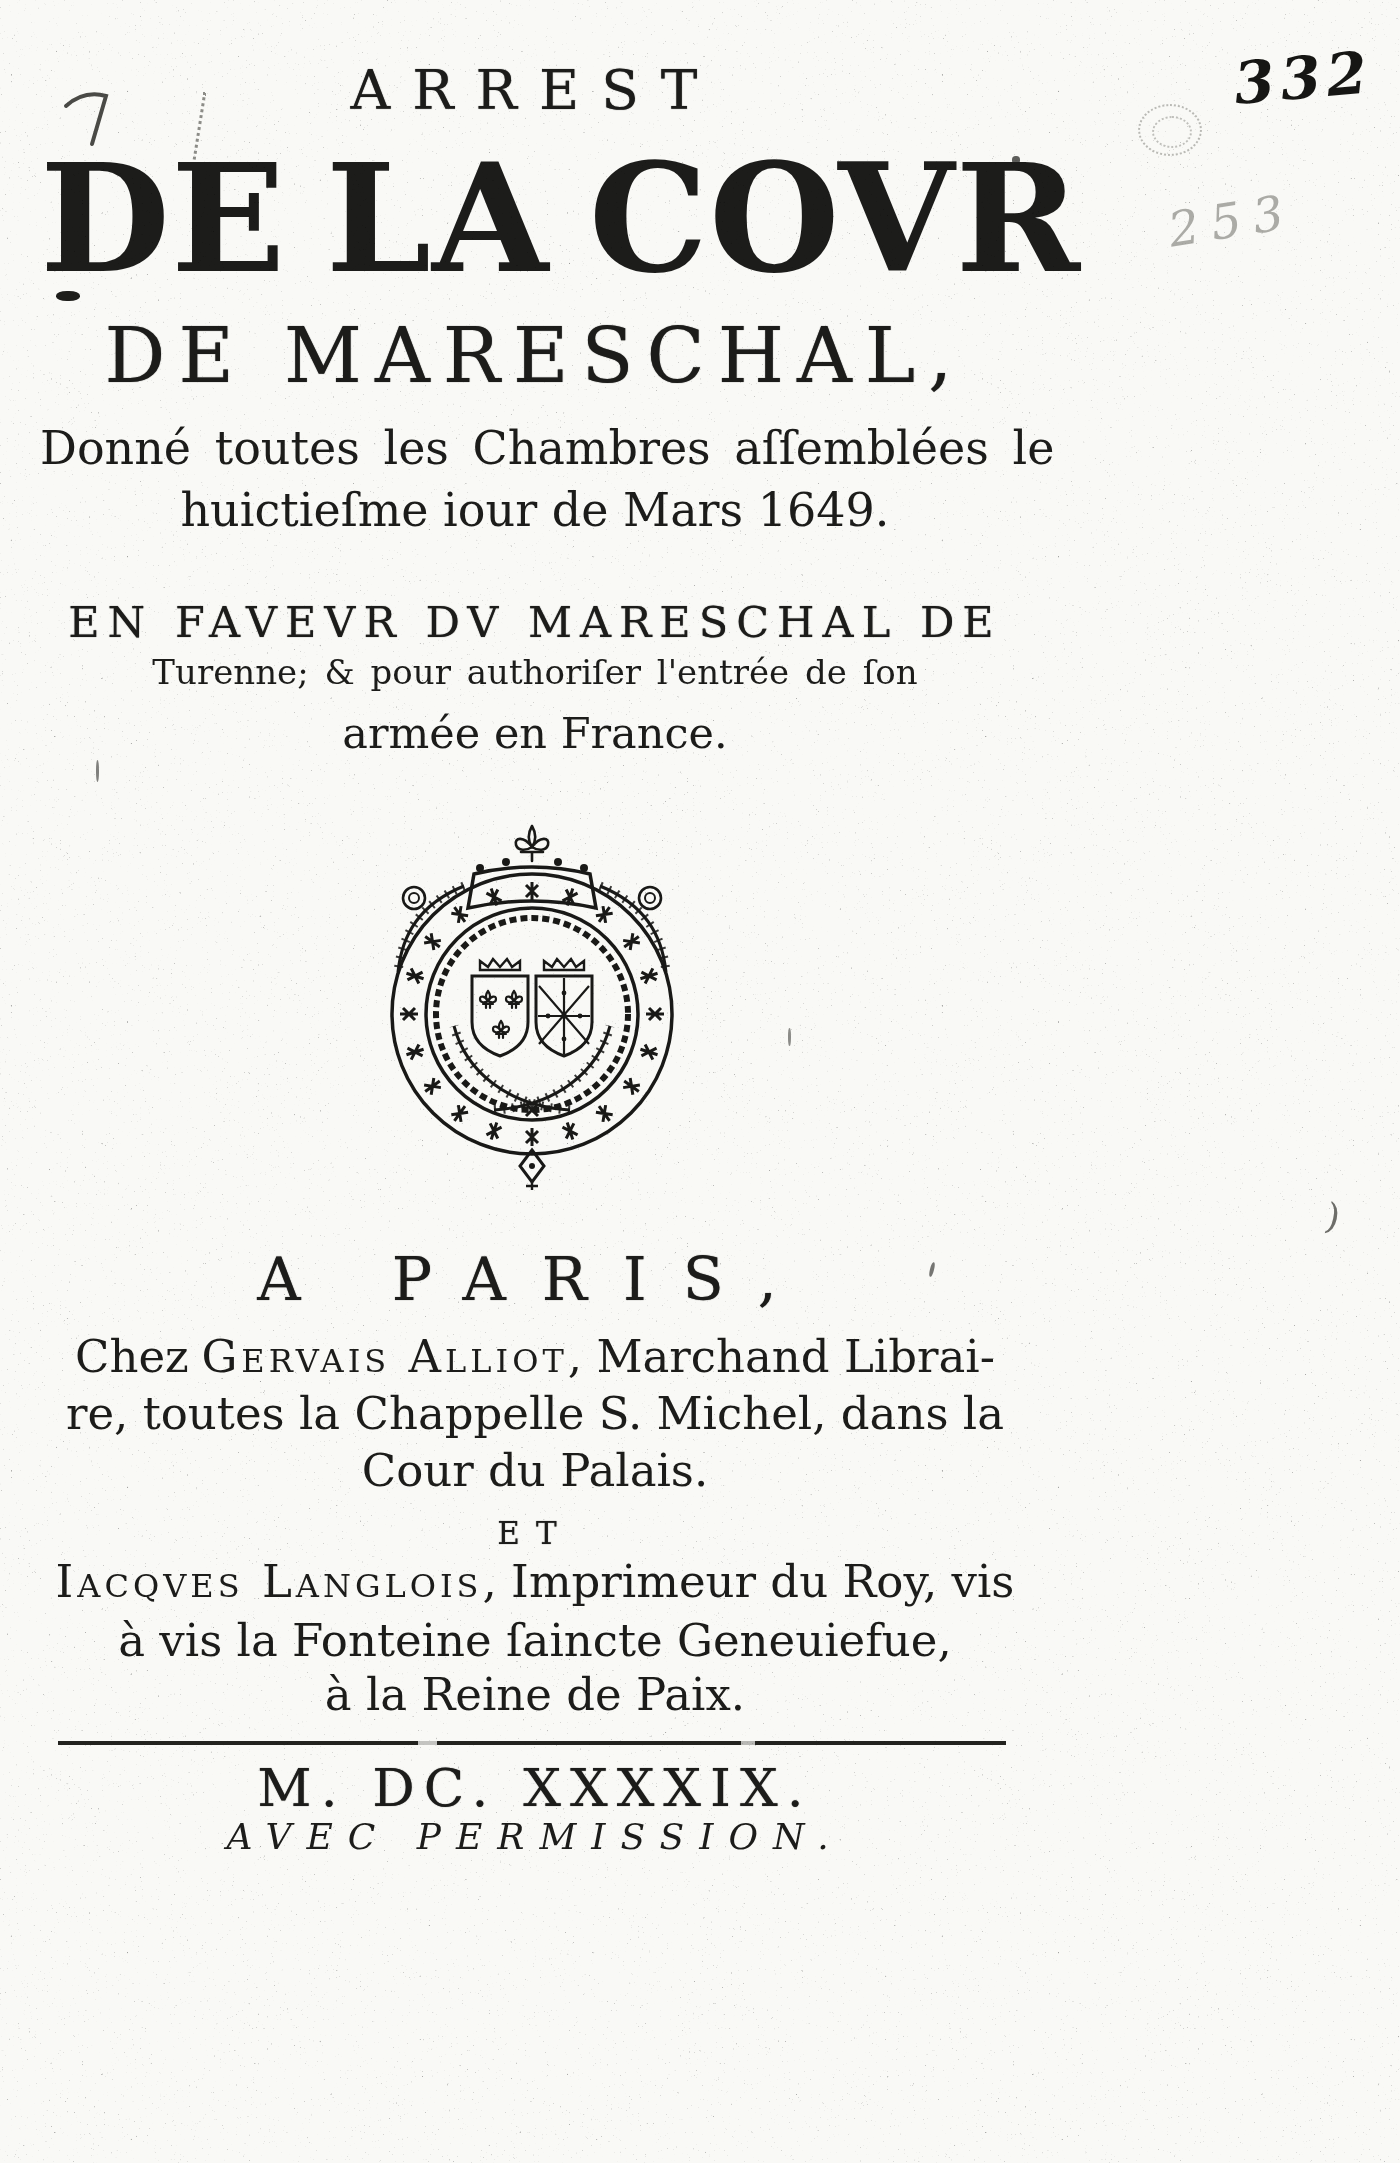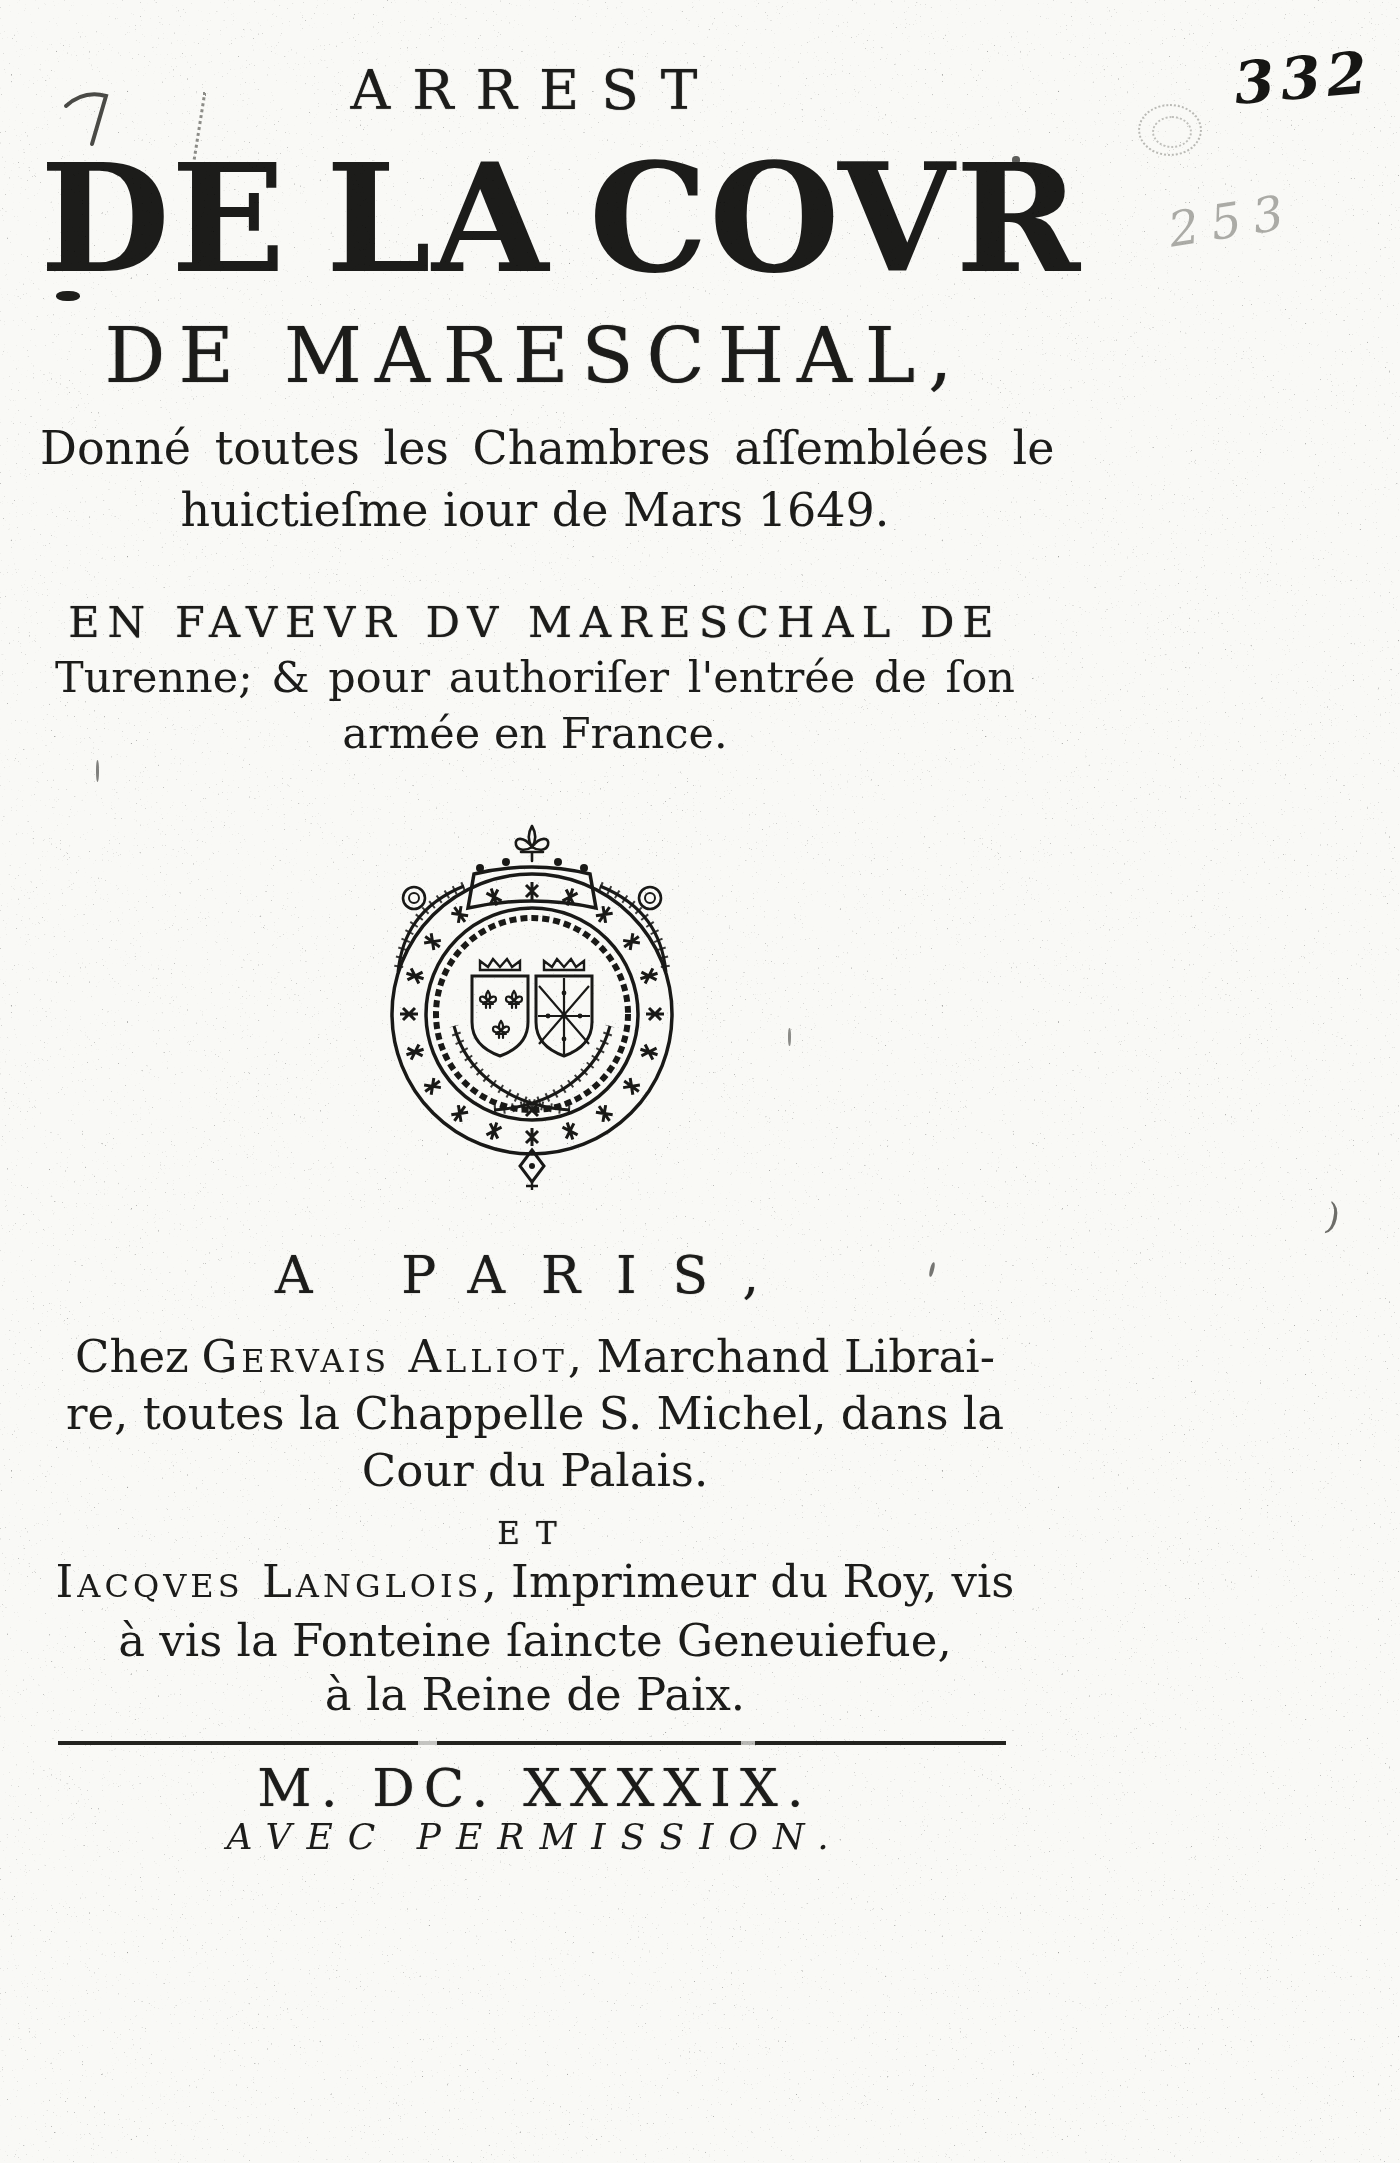--- a/index.html
+++ b/index.html
@@ -16,23 +16,23 @@
     text-align: center; white-space: nowrap; line-height: 1.05;
   }
   .inkish { text-shadow: 0 0 1px rgba(20,20,18,.75); }
 
   #arrest     { top: 62px;  font-size: 55px;  letter-spacing: 22px; }
   #cour       { top: 140px; font-size: 150px; font-weight: bold; letter-spacing: 1px; word-spacing: -14px; }
   #parlement  { top: 316px; font-size: 76px;  letter-spacing: 13px; }
   #donne1     { top: 424px; font-size: 46px;  word-spacing: 9px; }
   #donne2     { top: 486px; font-size: 46px; }
   #faveur1    { top: 600px; font-size: 43px;  letter-spacing: 8px; }
-  #faveur2    { top: 655px; font-size: 43px;  word-spacing: 5px; }
+  #faveur2    { top: 655px; font-size: 34px;  word-spacing: 5px; }
   #faveur3    { top: 711px; font-size: 43px; }
-  #paris      { top: 1248px; font-size: 52px; letter-spacing: 36px; }
+  #paris      { top: 1248px; font-size: 60px; letter-spacing: 36px; }
   #pub1a      { top: 1333px; font-size: 45px; }
   #pub1b      { top: 1390px; font-size: 45px; }
   #pub1c      { top: 1447px; font-size: 45px; }
   #et         { top: 1517px; font-size: 31px; letter-spacing: 16px; }
   #pub2a      { top: 1558px; font-size: 45px; }
   #pub2b      { top: 1617px; font-size: 45px; }
   #pub2c      { top: 1671px; font-size: 45px; }
   #year       { top: 1760px; font-size: 53px; letter-spacing: 9px; }
   #permission { top: 1818px; font-size: 36px; font-style: italic; letter-spacing: 15px; }
 

